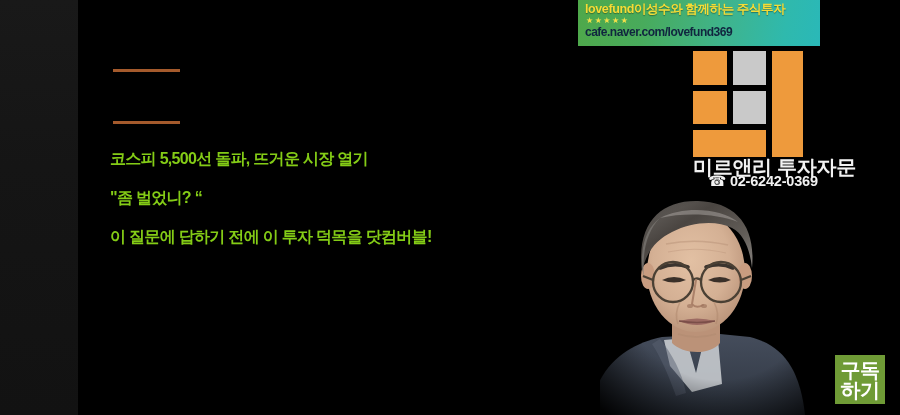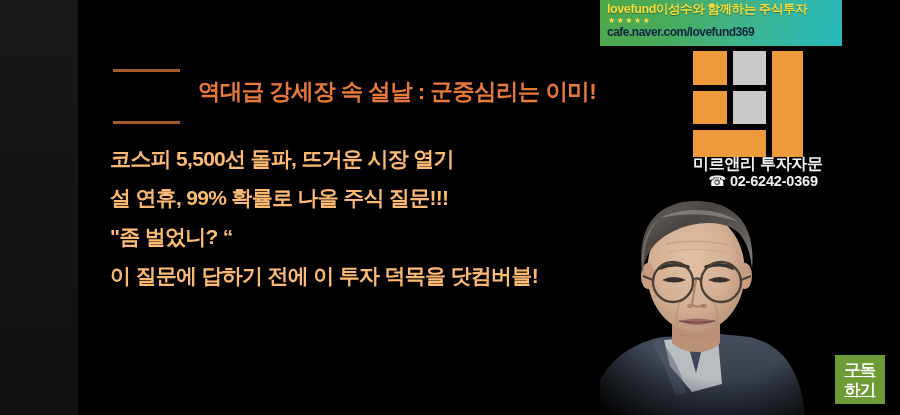--- a/index.html
+++ b/index.html
@@ -31,21 +31,20 @@
 
   
   .promo-banner {
     position: absolute;
     left: 578px;
     top: 0px;
     width: 242px;
     height: 46px;
     background: linear-gradient(100deg, #4fa84a 0%, #48ab5c 28%, #3fb48c 60%, #2fb9ad 85%, #2ab8b8 100%);
     overflow: hidden;
-    margin-left: 22px;
   }
   .promo-line1 {
     position: absolute;
     left: 7px;
     top: 1px;
     font-size: 12.5px;
     font-weight: bold;
     color: #f5dc36;
     letter-spacing: -0.4px;
     white-space: nowrap;
@@ -95,23 +94,23 @@
   }
 
   
   .body-copy {
     position: absolute;
     left: 110px;
     top: 139px;
     width: 500px;
   }
   .body-line {
-    font-size: 21px;
-    font-weight: bold;
-    color: #fdba74;
+    font-size: 16px;
+    font-weight: bold;
+    color: #84cc16;
     letter-spacing: -0.7px;
     line-height: 39px;
     white-space: nowrap;
   }
 
   
   .logo-mark {
     position: absolute;
     left: 693px;
     top: 51px;
@@ -124,22 +123,22 @@
   .lc-ml { left: 0px;  top: 40px; width: 34px; height: 33px; background: #ee9a3c; }
   .lc-mm { left: 40px; top: 40px; width: 33px; height: 33px; background: #c9c9c9; }
   .lc-bw { left: 0px;  top: 79px; width: 73px; height: 27px; background: #ee9a3c; }
   .lc-rt { left: 79px; top: 0px;  width: 31px; height: 106px; background: #ee9a3c; }
 
   .logo-company {
     position: absolute;
     left: 693px;
     top: 154px;
     width: 140px;
-    text-align: left;
-    font-size: 16px;
+    text-align: right;
+    font-size: 20px;
     font-weight: bold;
     color: #f2f2f2;
     letter-spacing: -0.3px;
     white-space: nowrap;
   }
   .logo-phone {
     position: absolute;
     left: 693px;
     top: 173px;
     width: 140px;
@@ -170,47 +169,44 @@
     height: 49px;
     background: #6f9b36;
     display: flex;
     flex-direction: column;
     align-items: center;
     justify-content: center;
     line-height: 20px;
     cursor: pointer;
   }
   .subscribe-btn span {
-    font-size: 16px;
+    font-size: 20px;
     font-weight: bold;
     color: #ffffff;
     letter-spacing: -0.5px;
-    text-decoration: underline;
   }
 </style>
 </head>
 <body>
 
 <div id="stage">
 
   <div class="left-edge-strip"></div>
 
   <div class="promo-banner">
     <div class="promo-line1">lovefund이성수와 함께하는 주식투자</div>
     <div class="promo-stars">★★★★★</div>
     <div class="promo-line2">cafe.naver.com/lovefund369</div>
   </div>
 
   <div class="title-rule top"></div>
   <div class="title-rule bottom"></div>
-  <div class="headline">역대급 강세장 속 설날 : 군중심리는 이미!</div>
 
   <div class="body-copy">
     <div class="body-line">코스피 5,500선 돌파, 뜨거운 시장 열기</div>
-    <div class="body-line">설 연휴, 99% 확률로 나올 주식 질문!!!</div>
     <div class="body-line">"좀 벌었니? “</div>
     <div class="body-line">이 질문에 답하기 전에 이 투자 덕목을 닷컴버블!</div>
   </div>
 
   <div class="logo-mark">
     <div class="logo-cell lc-tl"></div>
     <div class="logo-cell lc-tm"></div>
     <div class="logo-cell lc-ml"></div>
     <div class="logo-cell lc-mm"></div>
     <div class="logo-cell lc-bw"></div>

